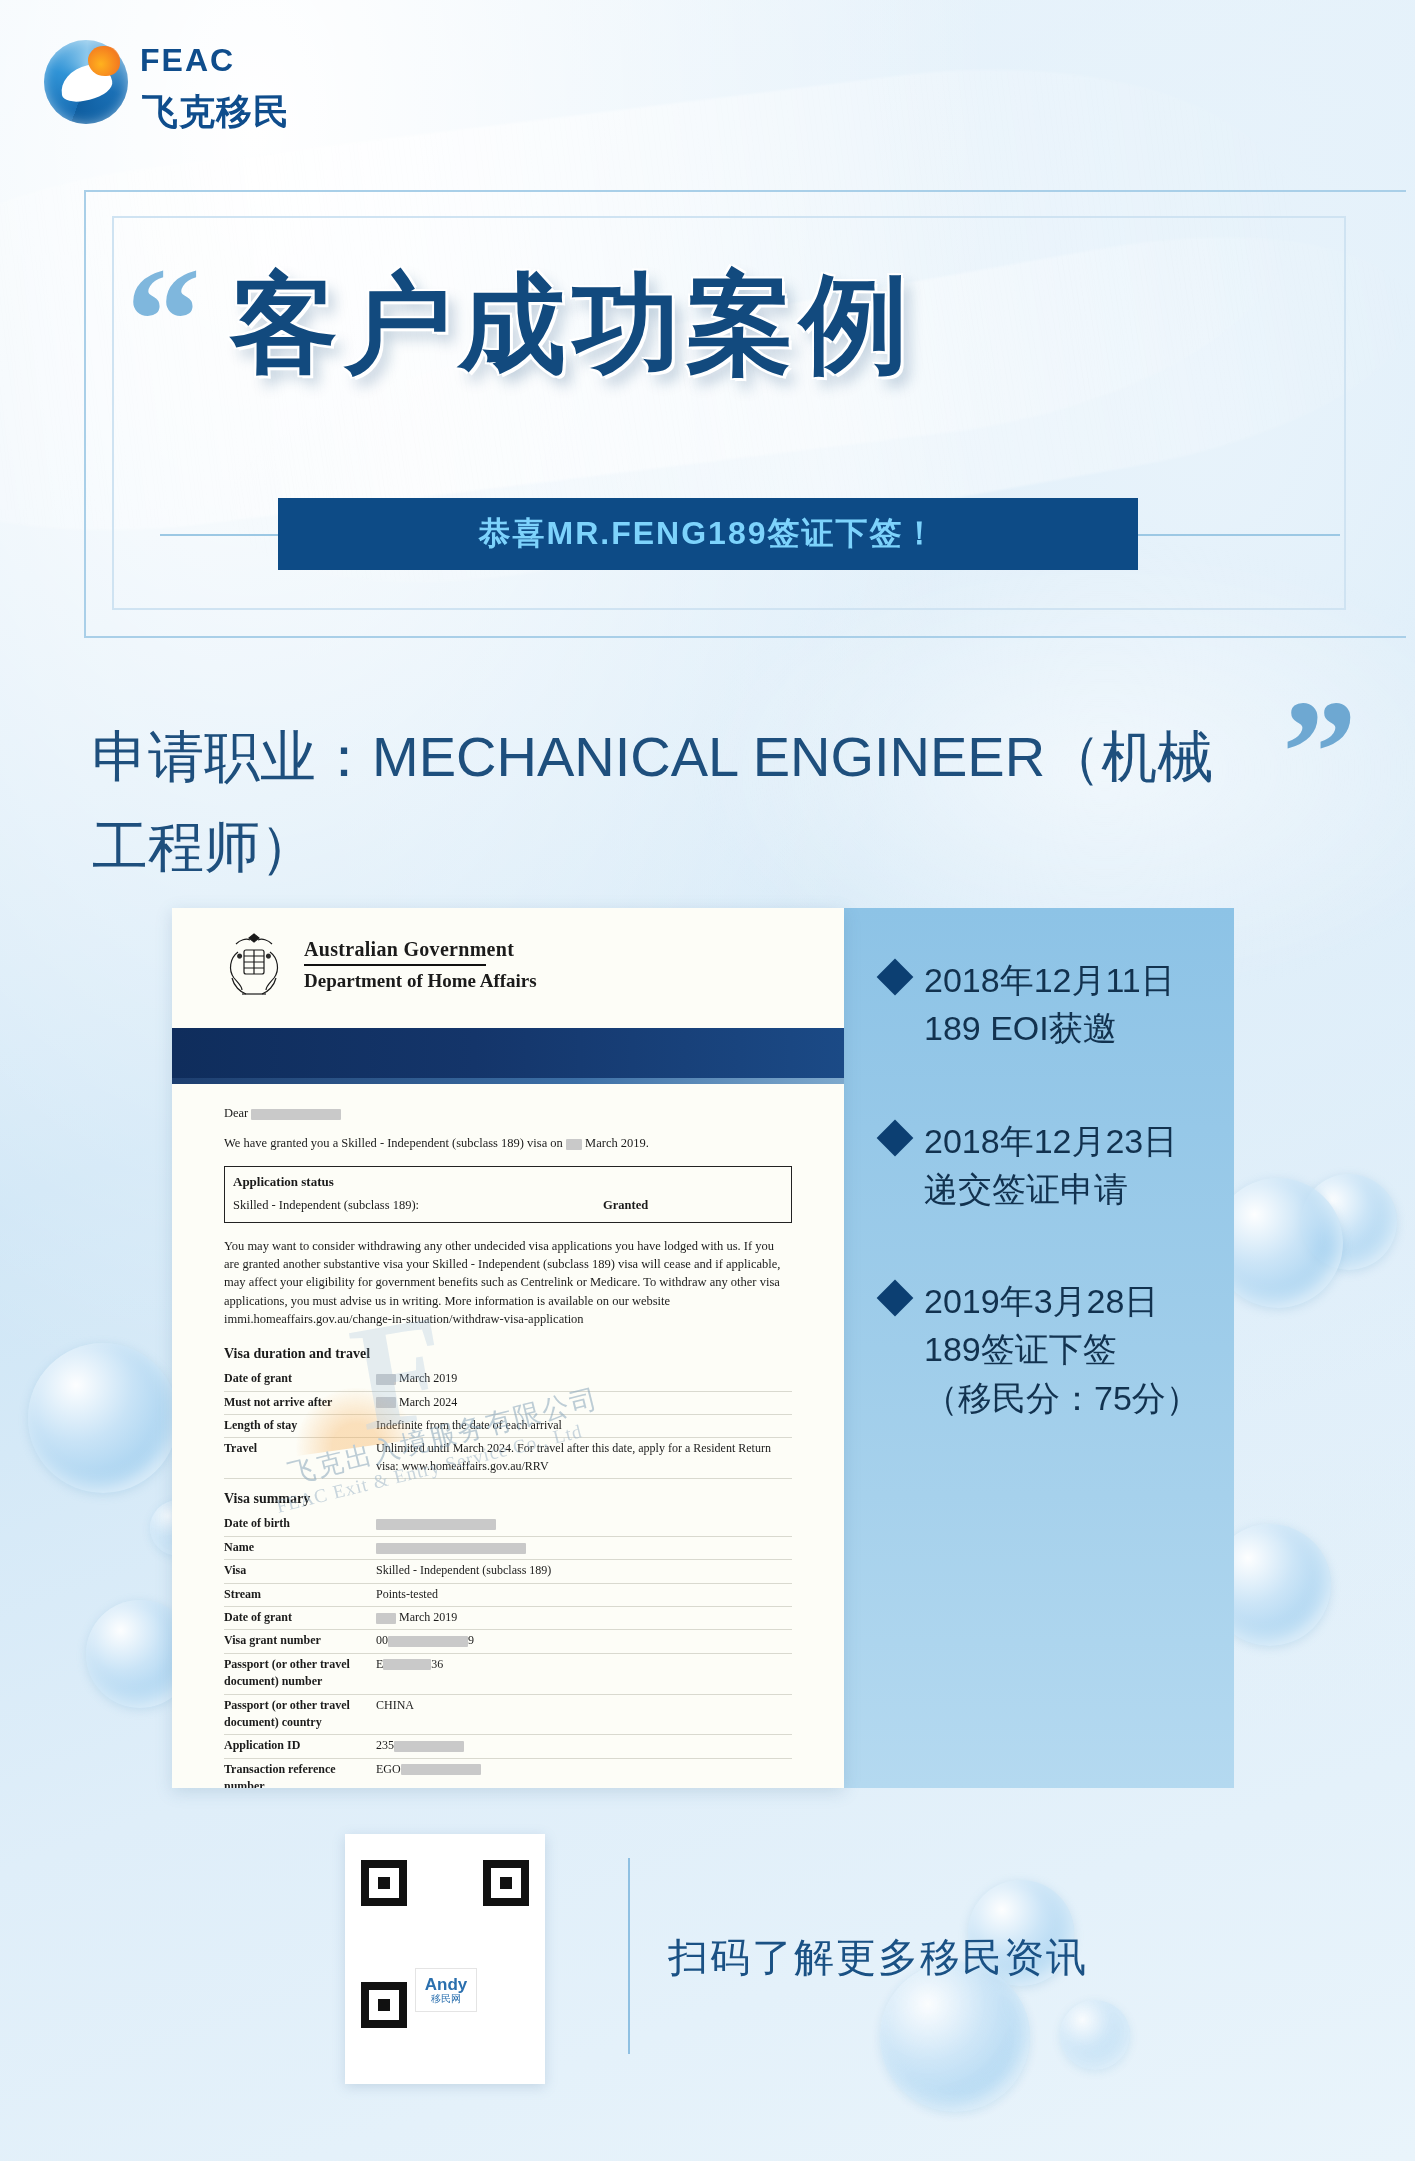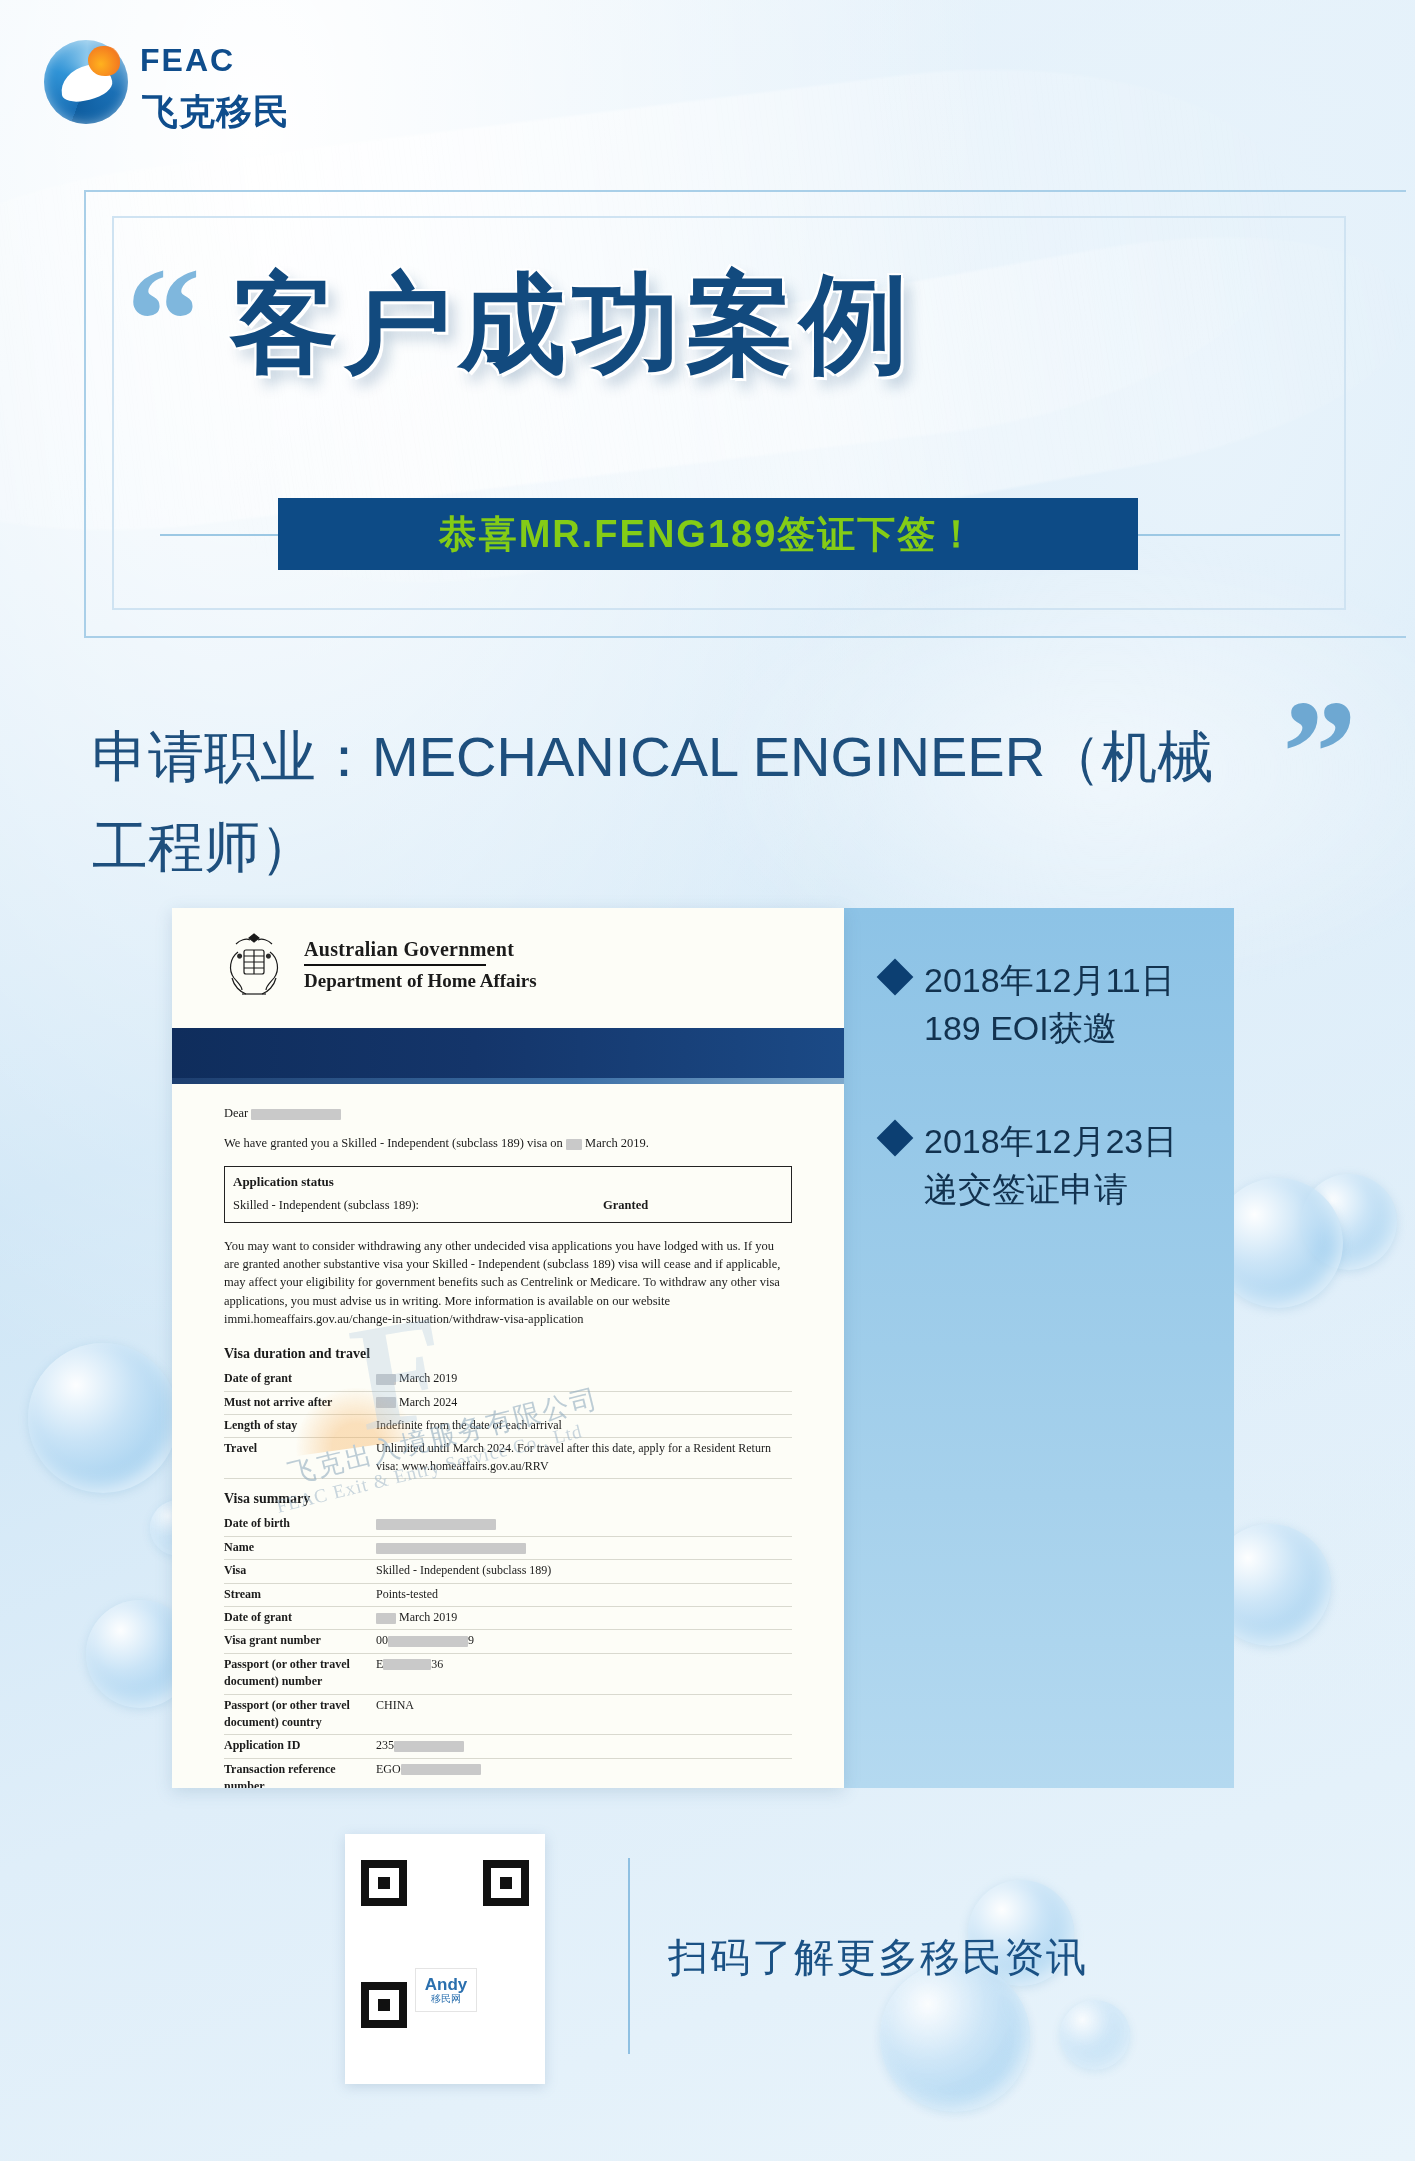--- a/index.html
+++ b/index.html
@@ -110,23 +110,23 @@
   .headline-bar {
     position: absolute; left: 128px; top: 286px; width: 112px; height: 118px;
     background: #0f4d8c;
     z-index: -1;
   }
 
   .sub-wrap { position: absolute; left: 160px; top: 498px; width: 1180px; height: 72px; }
   .sub-line { position: absolute; top: 36px; left: 0; width: 1180px; height: 2px; background: #9cc8e4; }
   .sub-box {
     position: absolute; left: 118px; top: 0; width: 860px; height: 72px;
-    background: #0d4b86; color: #84cc16;
+    background: #0d4b86; color: #7dd3fc;
     display: flex; align-items: center; justify-content: center;
-    font-size: 38px; font-weight: bold; letter-spacing: 2px;
+    font-size: 32px; font-weight: bold; letter-spacing: 2px;
   }
 
   .occupation {
     position: absolute; left: 92px; top: 712px; width: 1150px;
     font-size: 56px; color: #1e4f7d; line-height: 1.6;
   }
   .occupation .l2 { padding-left: 228px; }
 
   .quote-close {
     position: absolute; right: 58px; top: 700px;
@@ -454,20 +454,30 @@
       </div>
       <div class="tl-item">
         <div class="tl-row">
           <div class="tl-dia"></div>
           <div class="tl-text">
             <span class="ln">2018年12月23日</span>
             <span class="ln ln2">递交签证申请</span>
           </div>
         </div>
       </div>
+      <div class="tl-item">
+        <div class="tl-row">
+          <div class="tl-dia"></div>
+          <div class="tl-text">
+            <span class="ln">2019年3月28日</span>
+            <span class="ln ln2">189签证下签</span>
+            <span class="ln ln3">（移民分：75分）</span>
+          </div>
+        </div>
+      </div>
     </div>
   </div>
 
   <div class="qr-card">
     <div class="qr">
       <div class="qr-mask"></div>
       <div class="qr-eye tl"></div>
       <div class="qr-eye tr"></div>
       <div class="qr-eye bl"></div>
       <div class="qr-center">

